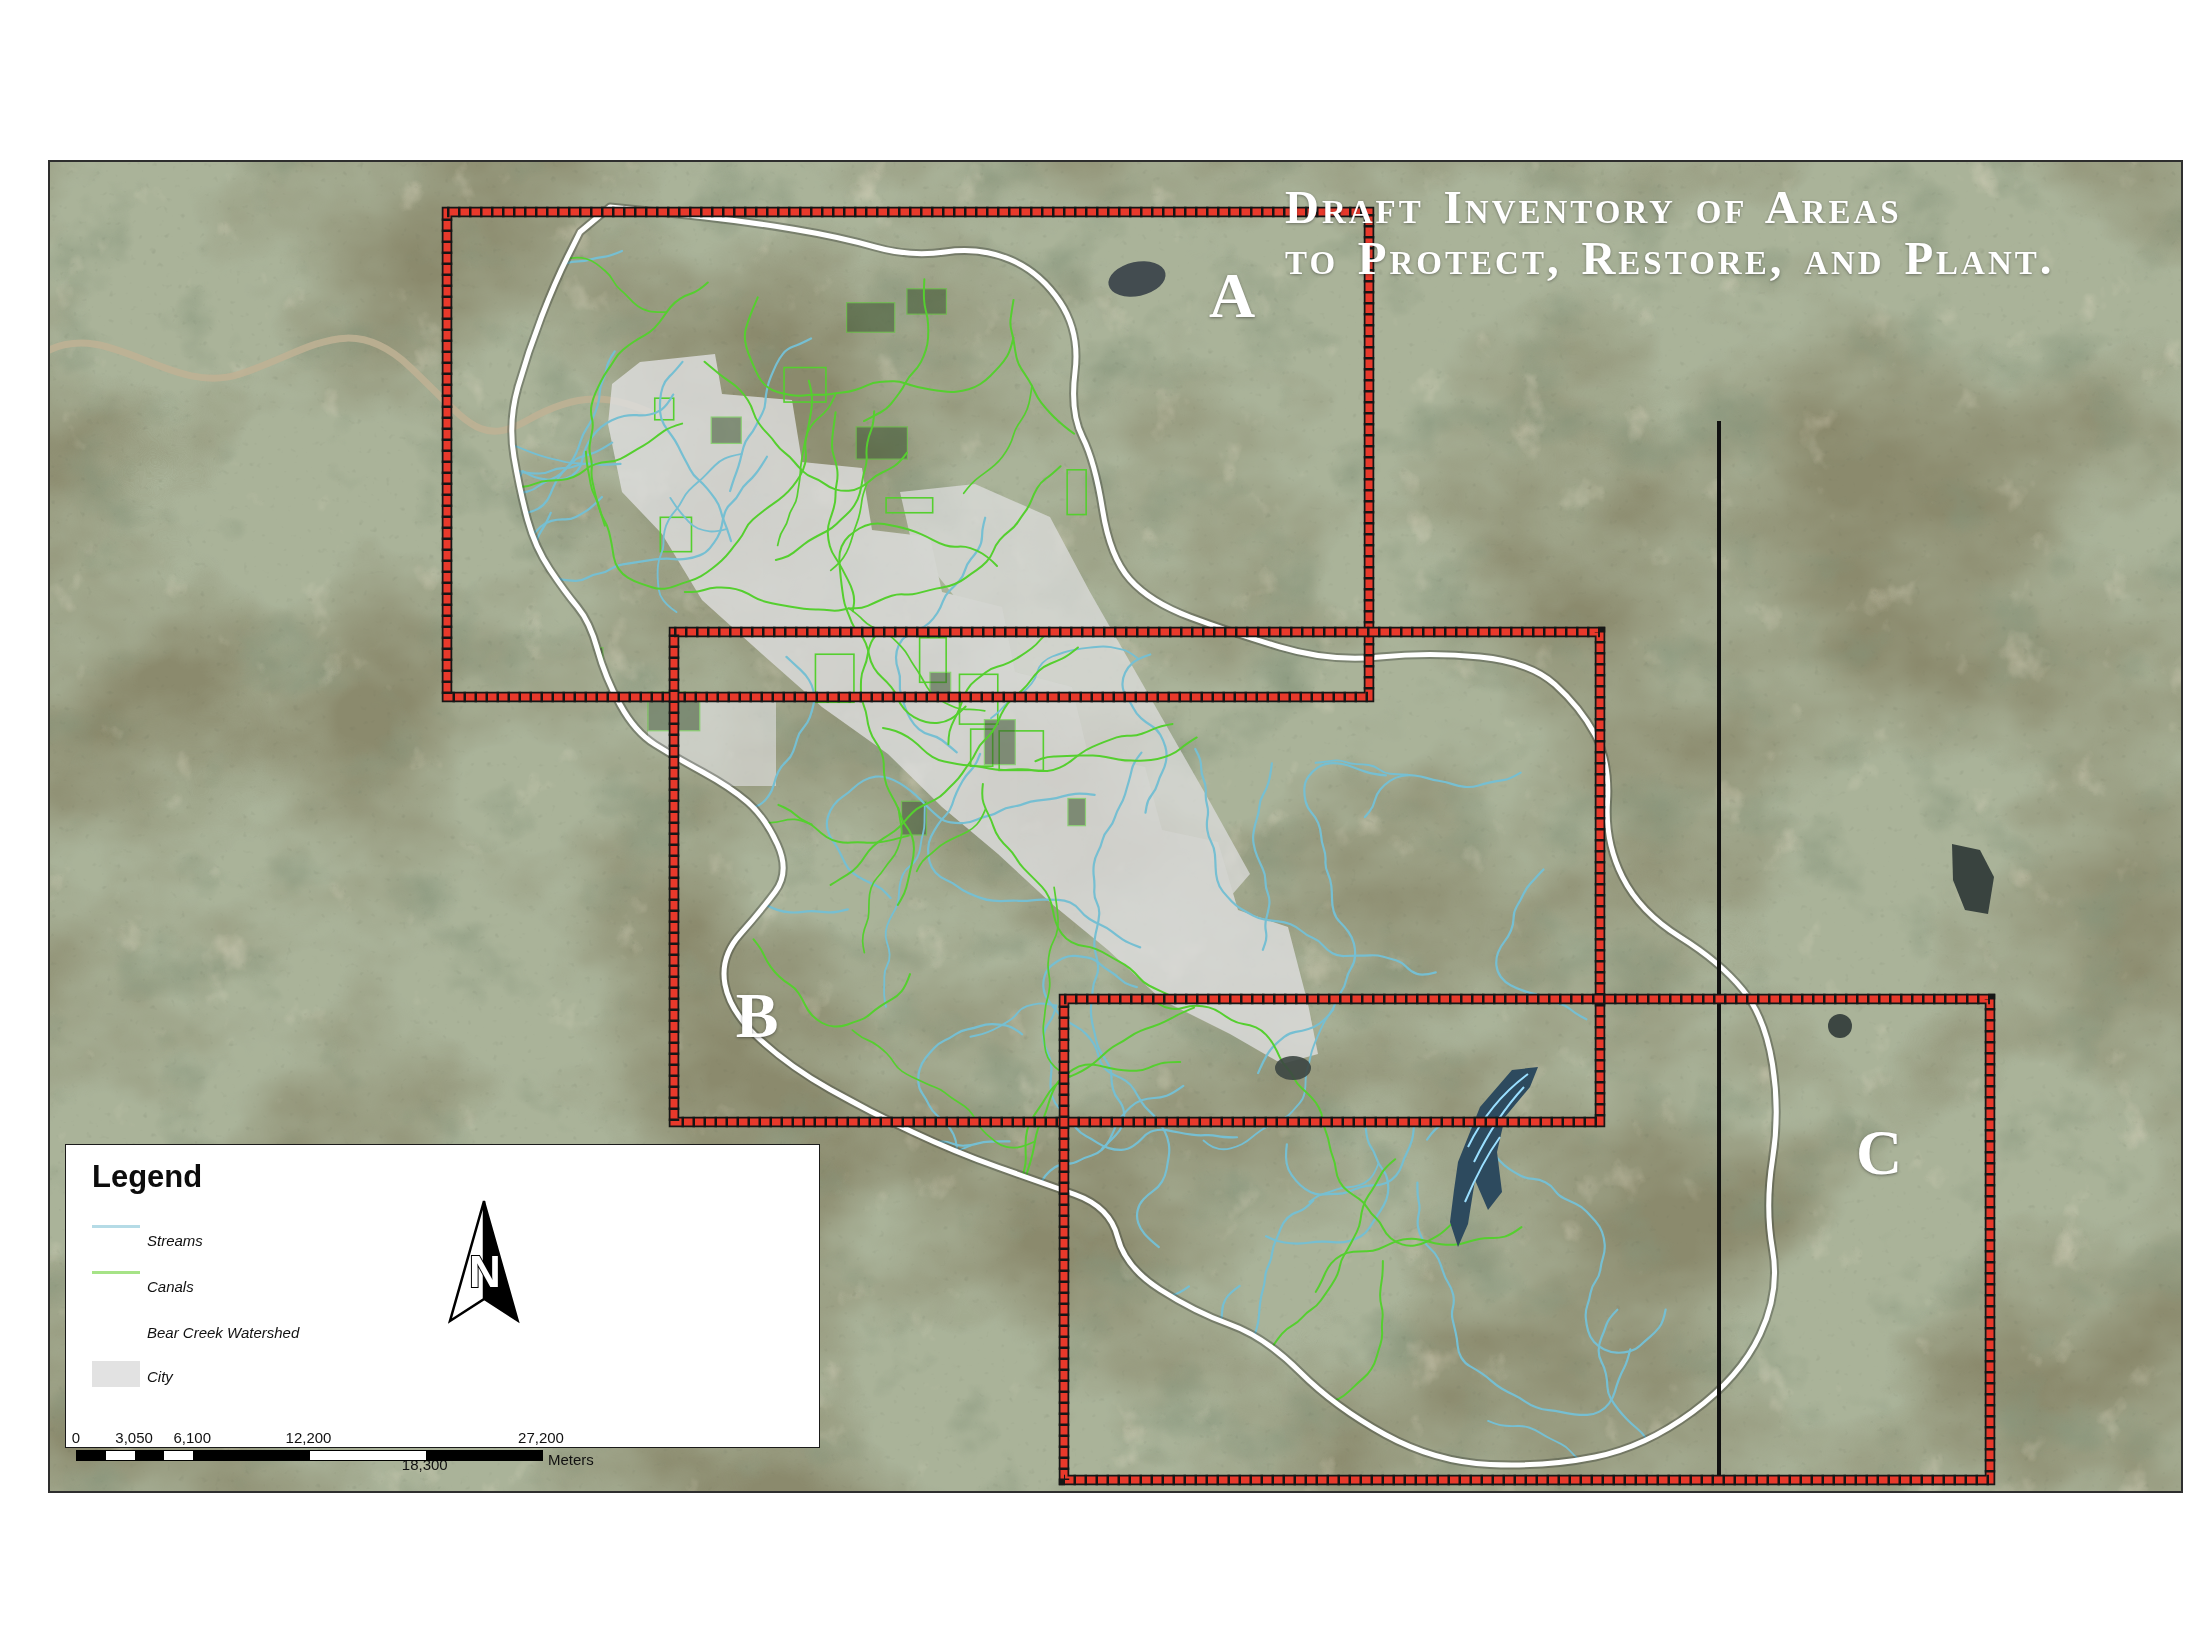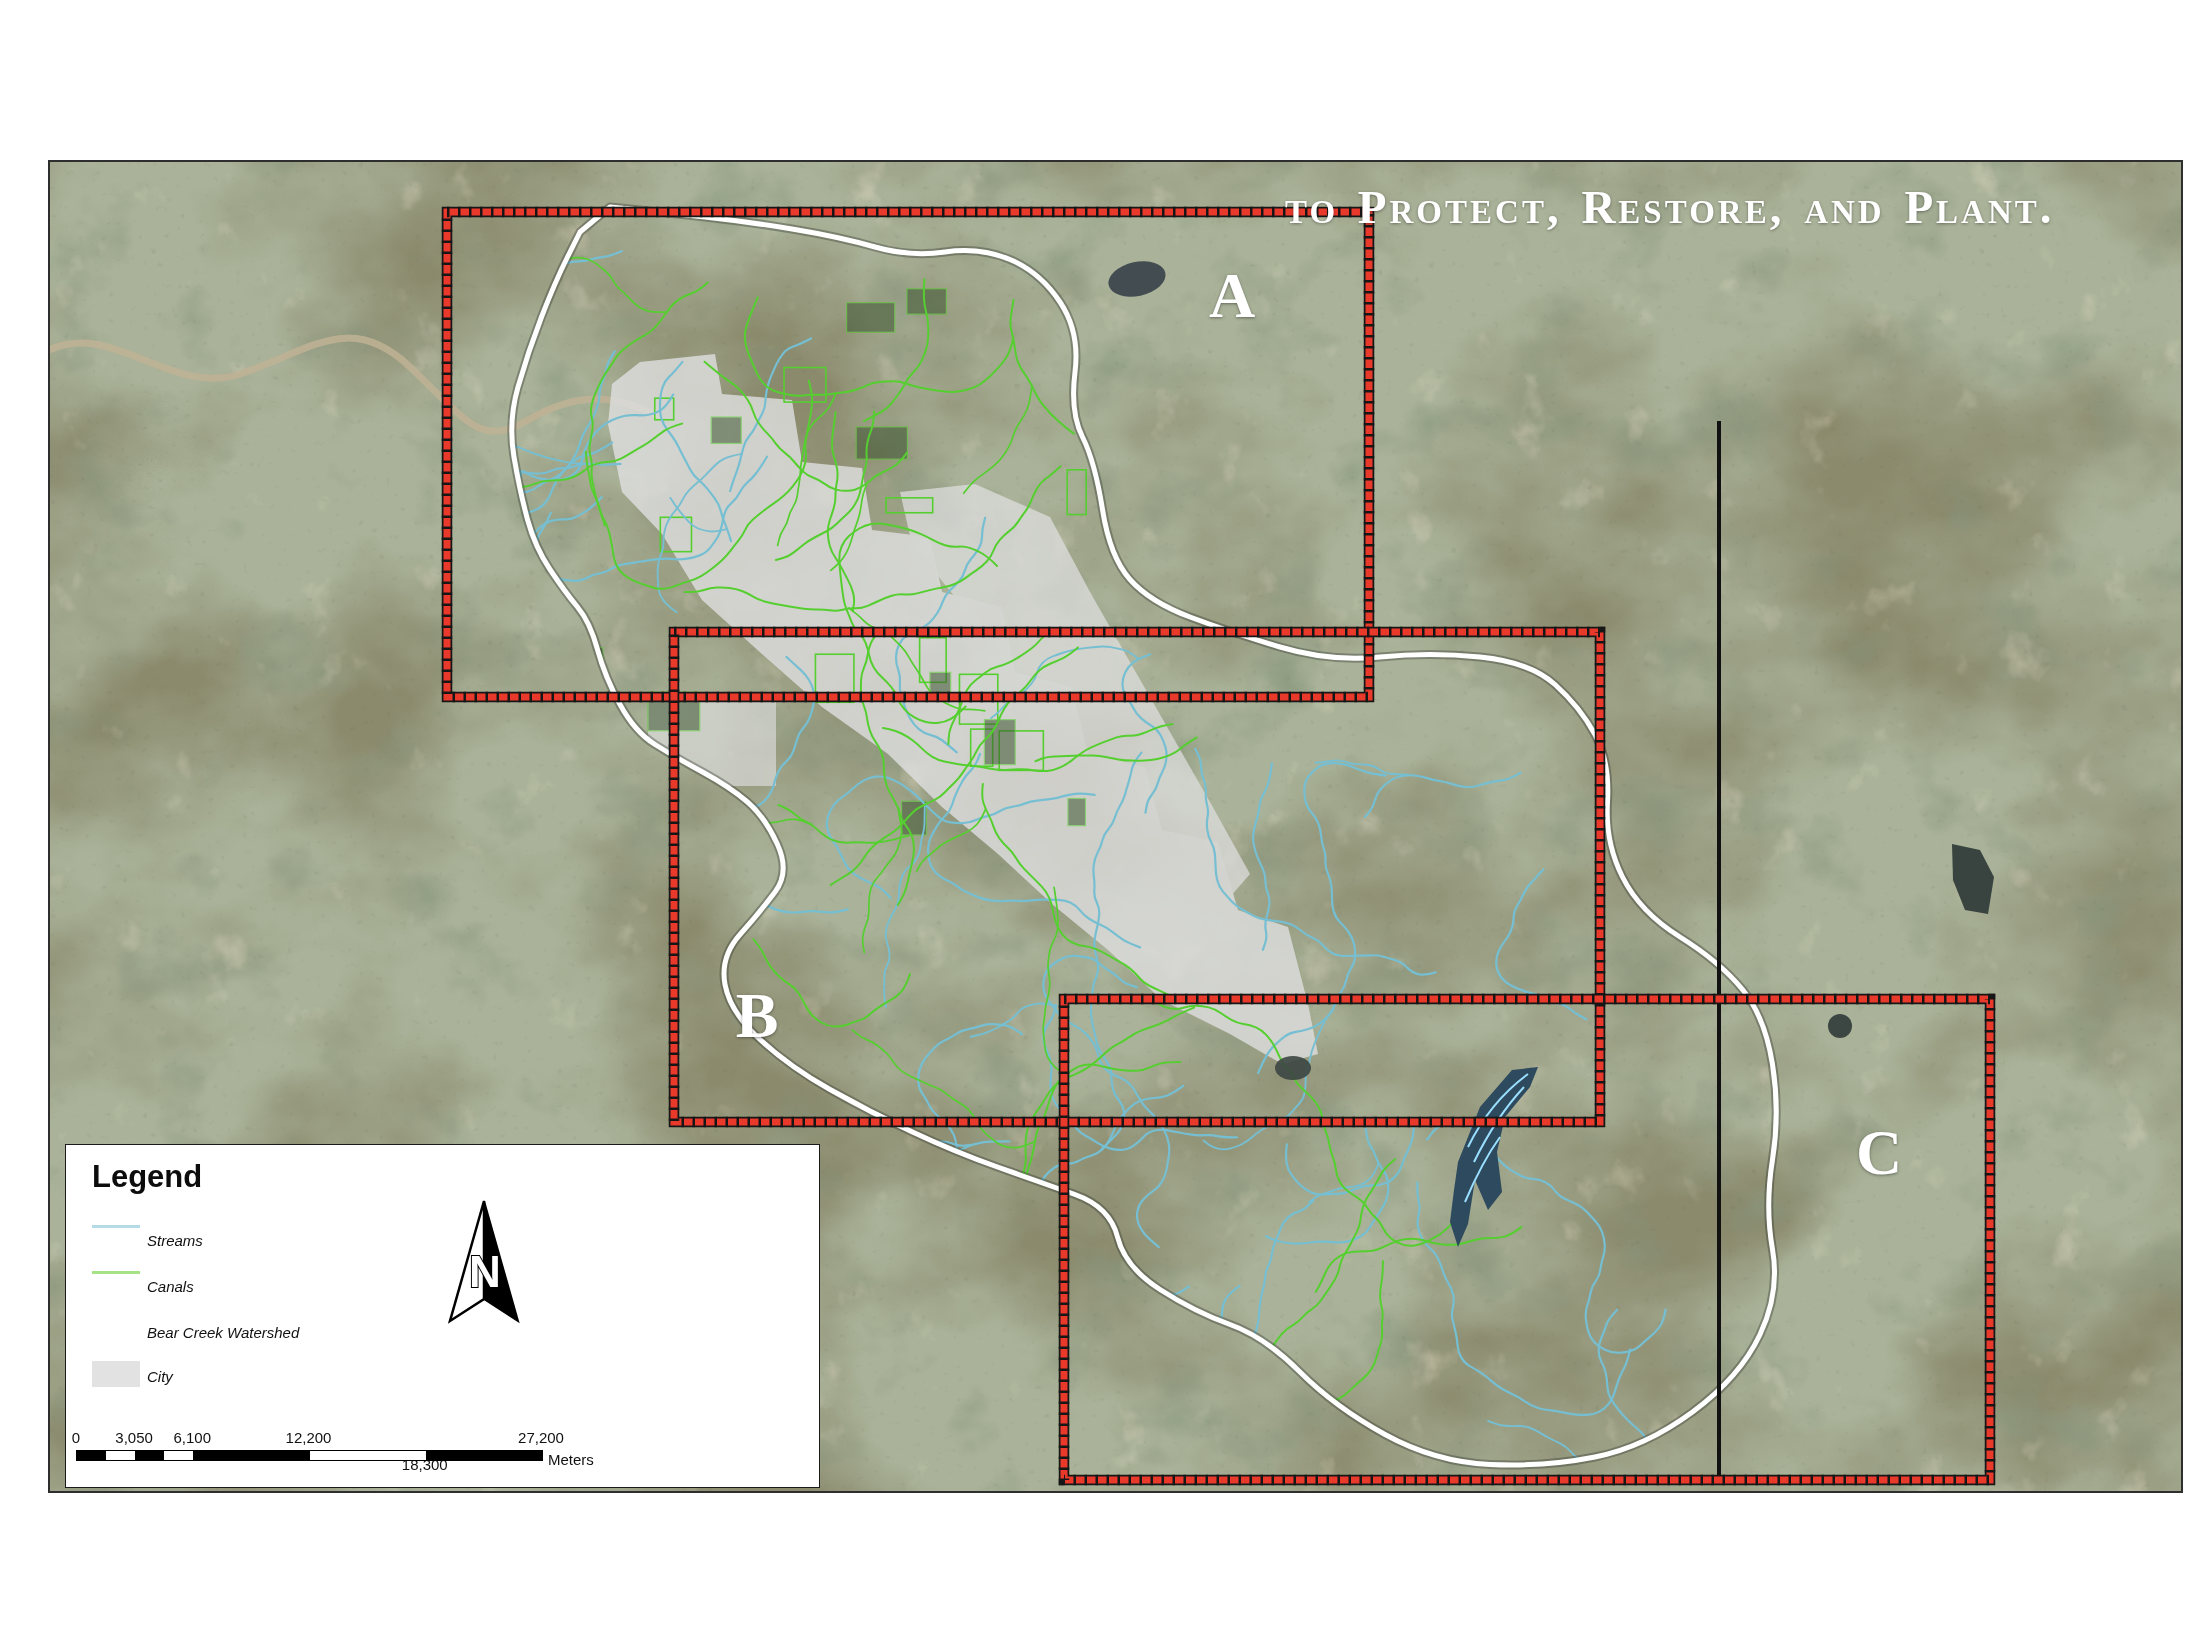--- a/index.html
+++ b/index.html
@@ -19,21 +19,21 @@
     font-variant:small-caps;font-size:47px;line-height:51px;letter-spacing:3px;word-spacing:5px;
     white-space:nowrap;text-shadow:0 1px 3px rgba(30,30,30,.45);
   }
   .area-letter{
     position:absolute;z-index:5;width:90px;text-align:center;
     color:#fff;font-family:"Liberation Serif", serif;font-weight:bold;
     font-size:64px;line-height:64px;text-shadow:0 1px 3px rgba(30,30,30,.5);
   }
   
   .legend{
-    position:absolute;left:15px;top:982px;width:755px;height:344px;z-index:10;
+    position:absolute;left:15px;top:982px;width:755px;height:304px;z-index:10;
     background:#fff;border:1px solid #1a1a1a;box-sizing:border-box;
   }
   .legend-title{
     position:absolute;left:26px;top:14px;font-size:31px;font-weight:bold;color:#0c0c0c;
   }
   .legend-item{position:absolute;left:26px;height:30px;}
   .legend-item .swatch{position:absolute;left:0;top:0;width:48px;}
   .legend-item .lbl{
     position:absolute;left:55px;top:50%;transform:translateY(-50%);
     font-size:15px;color:#111;white-space:nowrap;font-style:italic;
@@ -247,20 +247,21 @@
       <rect class="boxT" x="624" y="470" width="926" height="490" fill="none" stroke="#161616" stroke-width="10.5" stroke-dasharray="2.5 8.5"></rect>
     </g>
     <g>
       <rect class="boxK" x="1014" y="837" width="926" height="481" fill="none" stroke="#161616" stroke-width="10.5"></rect>
       <rect class="boxR" x="1014" y="837" width="926" height="481" stroke="#e8392b" fill="none" stroke-width="7"></rect>
       <rect class="boxT" x="1014" y="837" width="926" height="481" fill="none" stroke="#161616" stroke-width="10.5" stroke-dasharray="2.5 8.5"></rect>
     </g>
   </svg>
 
   <div class="map-title">
+    <div>Draft Inventory of Areas</div>
     <div>to Protect, Restore, and Plant.</div>
   </div>
 
   <div class="area-letter" style="left:1137px;top:102px;">A</div>
   <div class="area-letter" style="left:662px;top:822px;">B</div>
   <div class="area-letter" style="left:1784px;top:959px;">C</div>
 
   <div class="legend">
     <div class="legend-title">Legend</div>
 

